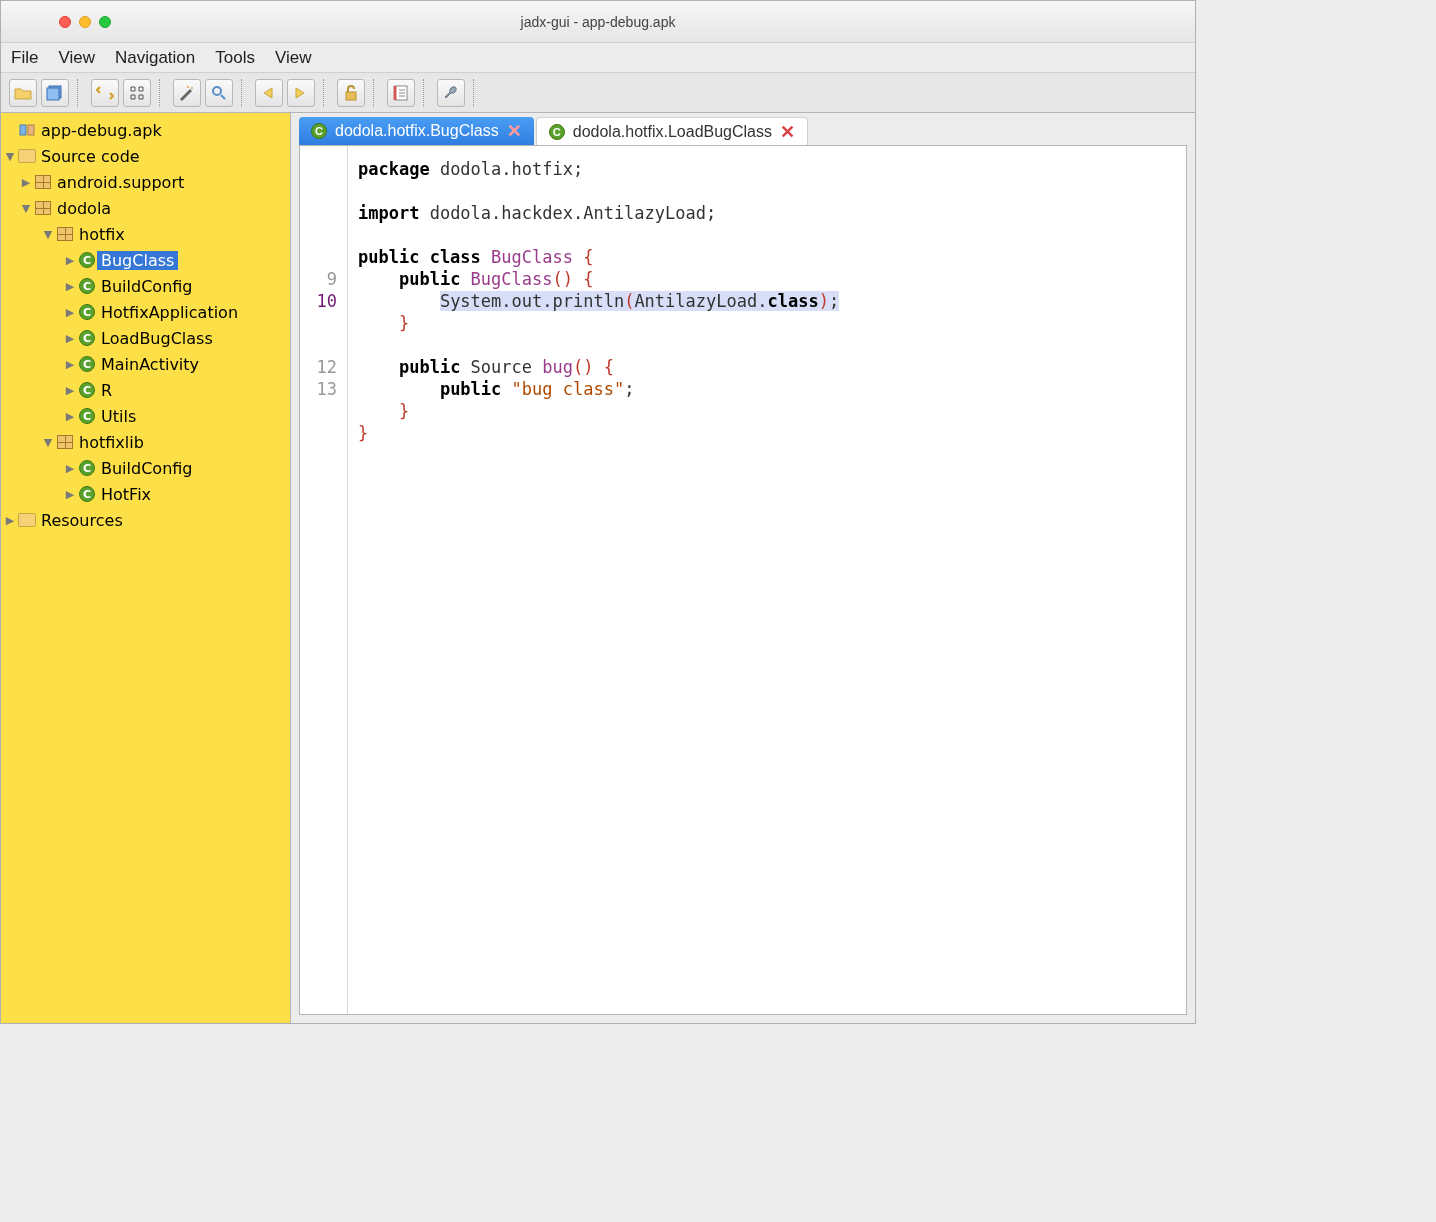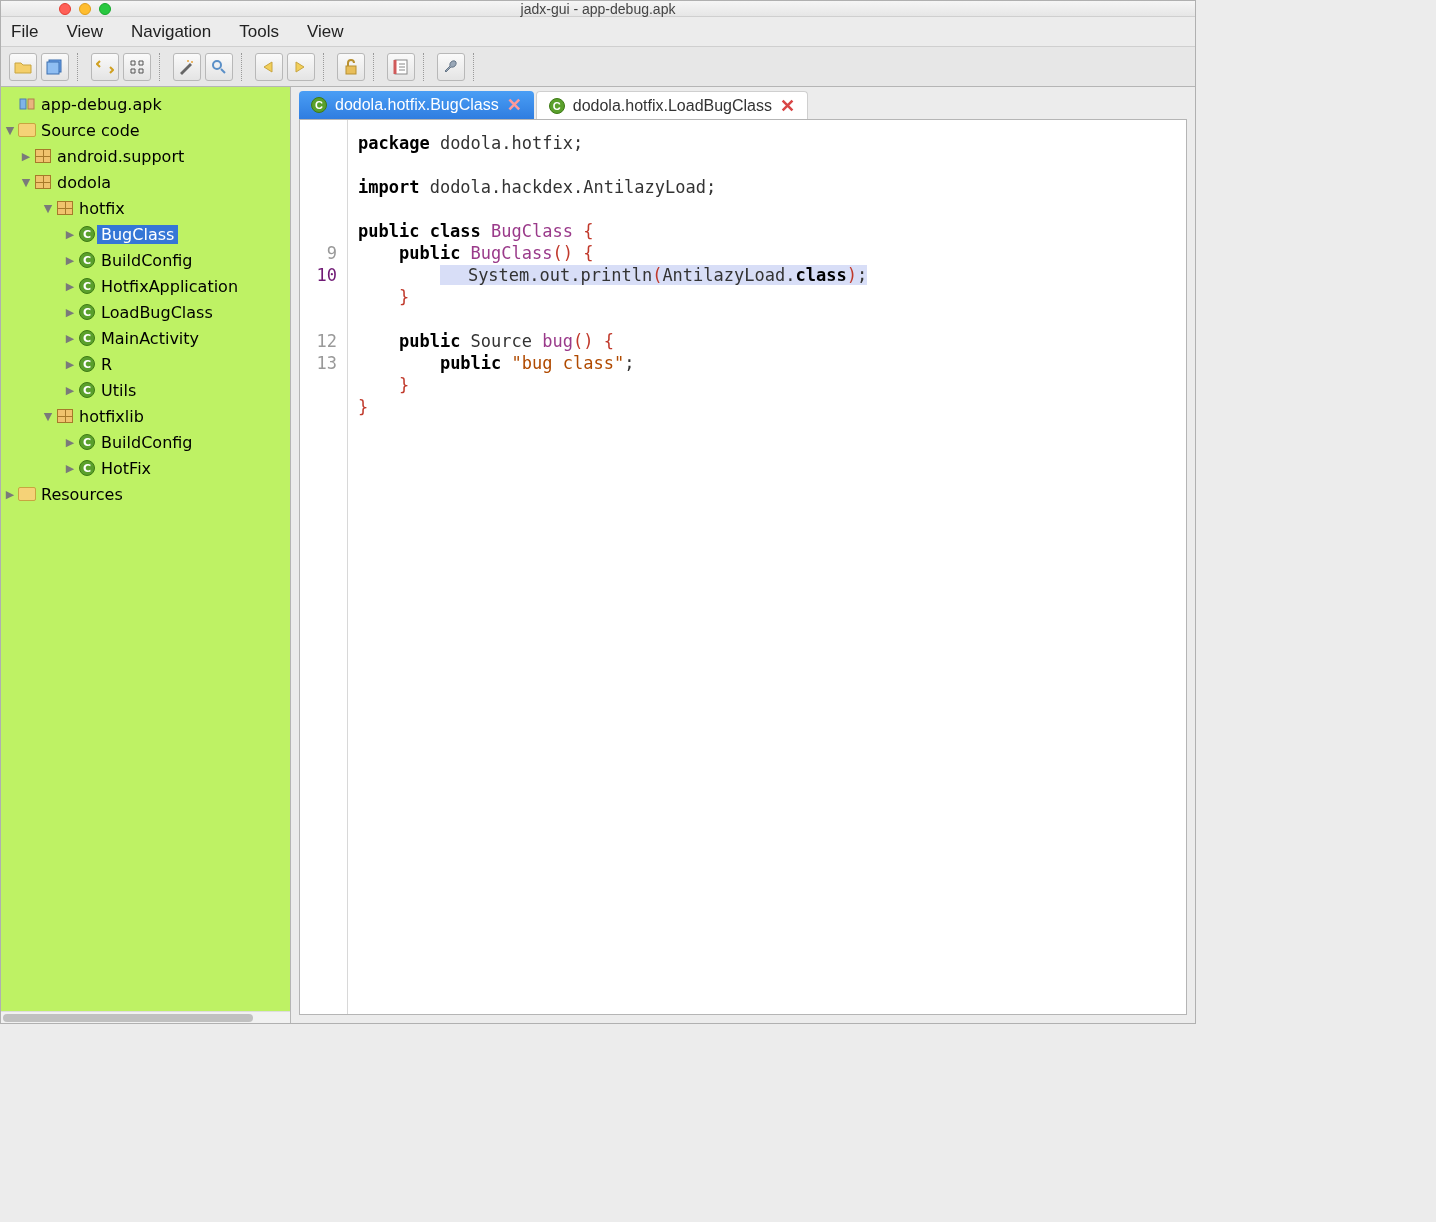--- a/index.html
+++ b/index.html
@@ -12,21 +12,21 @@
   overflow: hidden;
 }
 .window {
   display: flex;
   flex-direction: column;
   height: 100%;
   background: #ececec;
   border: 1px solid #b0b0b0;
 }
 .titlebar {
-  height: 16px;
+  height: 42px;
   background: linear-gradient(#f6f6f6, #e6e6e6);
   border-bottom: 1px solid #cfcfcf;
   display: flex;
   align-items: center;
   position: relative;
   padding-left: 48px;
 }
 .traffic-lights {
   display: flex;
   gap: 8px;
@@ -43,21 +43,21 @@
   left: 0; right: 0;
   text-align: center;
   font-size: 14px;
   color: #444;
 }
 .menubar {
   height: 30px;
   display: flex;
   align-items: center;
   padding: 0 10px;
-  gap: 28px;
+  gap: 20px;
   background: #ececec;
   border-bottom: 1px solid #cfcfcf;
   font-size: 17px;
   color: #222;
 }
 .menubar span { cursor: default; }
 .toolbar {
   height: 40px;
   display: flex;
   align-items: center;
@@ -80,24 +80,24 @@
   border-left: 1px dotted #999;
   margin: 0 4px;
 }
 .content {
   flex: 1;
   display: flex;
   overflow: hidden;
 }
 .sidebar {
   width: 290px;
-  background: #bef264;
+  background: #fde047;
   border-right: 1px solid #b5b5b5;
   display: flex;
-  flex-direction: column;
+  flex-direction: row;
   font-size: 16px;
   font-family: "DejaVu Sans", "Lucida Grande", sans-serif;
   overflow: hidden;
 }
 .tree {
   flex: 1;
   overflow: auto;
   padding: 4px 0;
 }
 .tree-row {
@@ -200,21 +200,21 @@
   flex: 1;
   padding: 12px 10px;
   line-height: 22px;
   white-space: pre;
   color: #333;
 }
 .kw { color: #000000; font-weight: bold; }
 .cls { color: #9a3a8a; }
 .str { color: #b04a00; }
 .brace { color: #c0392b; }
-.hlline { background: #d8def7; padding-left: 28px; }
+.hlline { background: #d8def7; }
 
 .svg-icon { display: block; }
 .class-icon {
   width: 16px; height: 16px; border-radius: 50%;
   background: #5aa02c;
   border: 1px solid #3d7a14;
   color: #fff;
   font-size: 11px;
   font-weight: bold;
   display: flex; align-items: center; justify-content: center;

